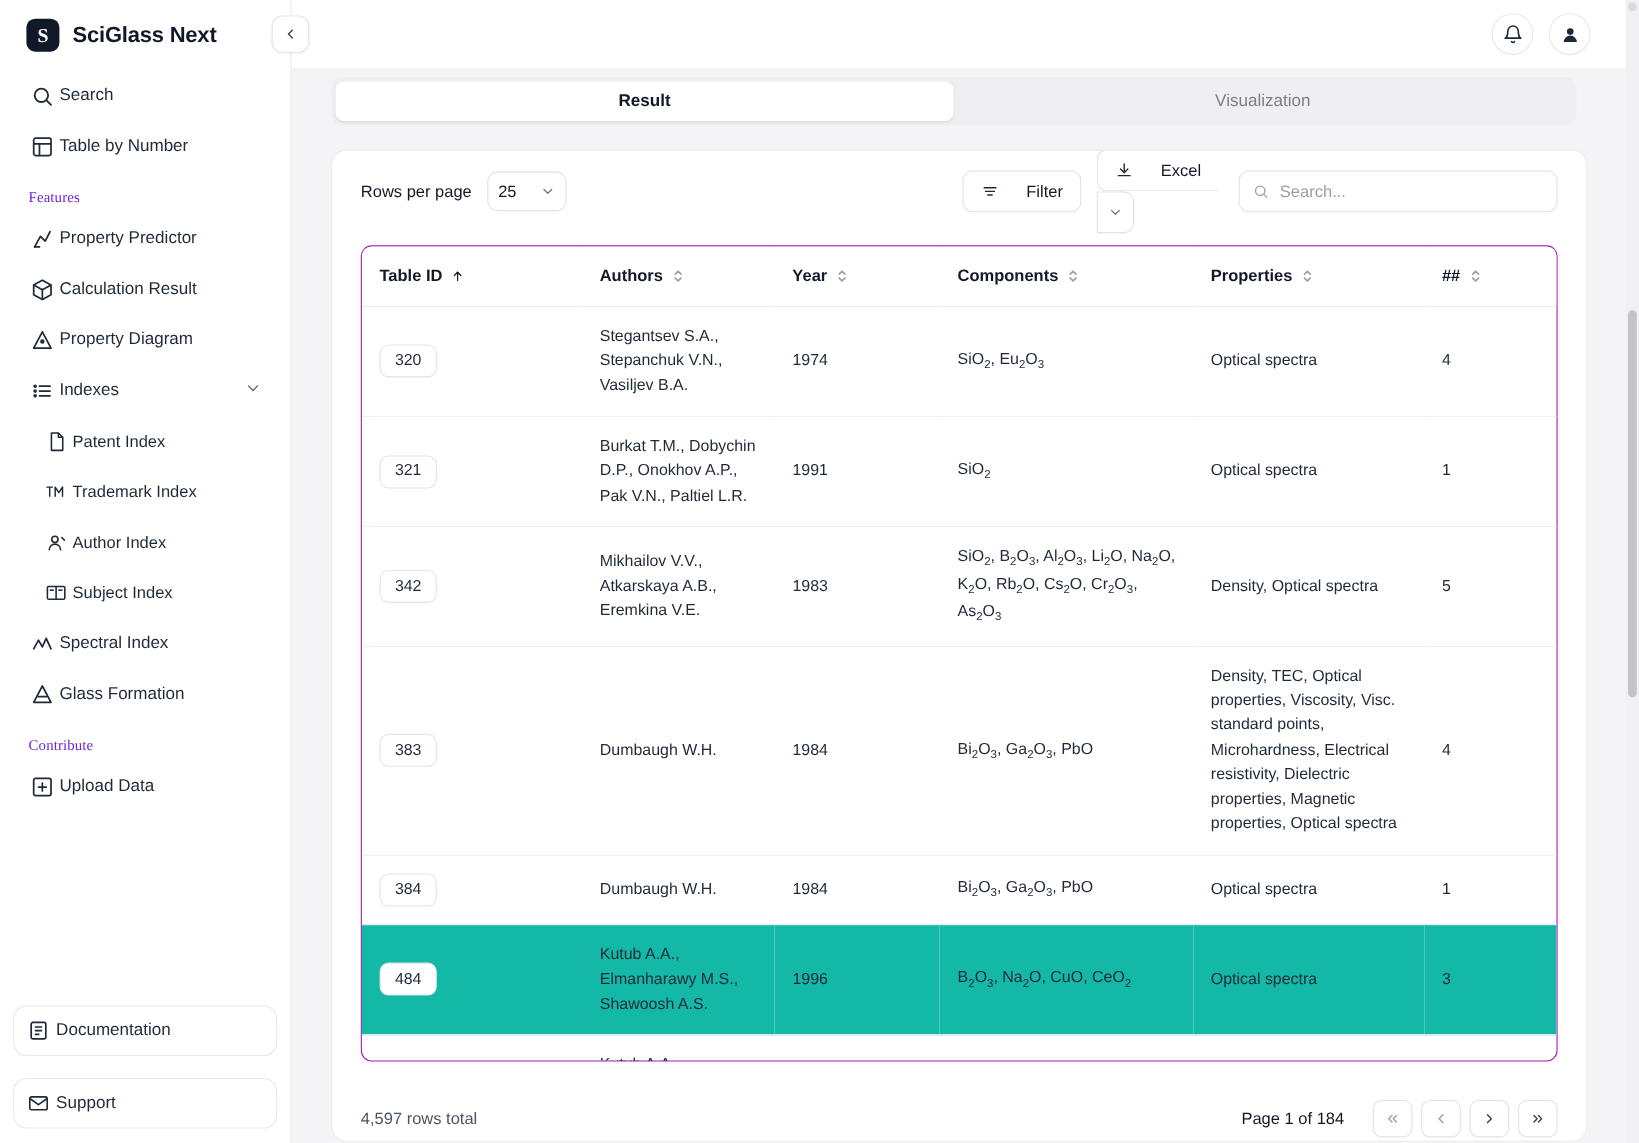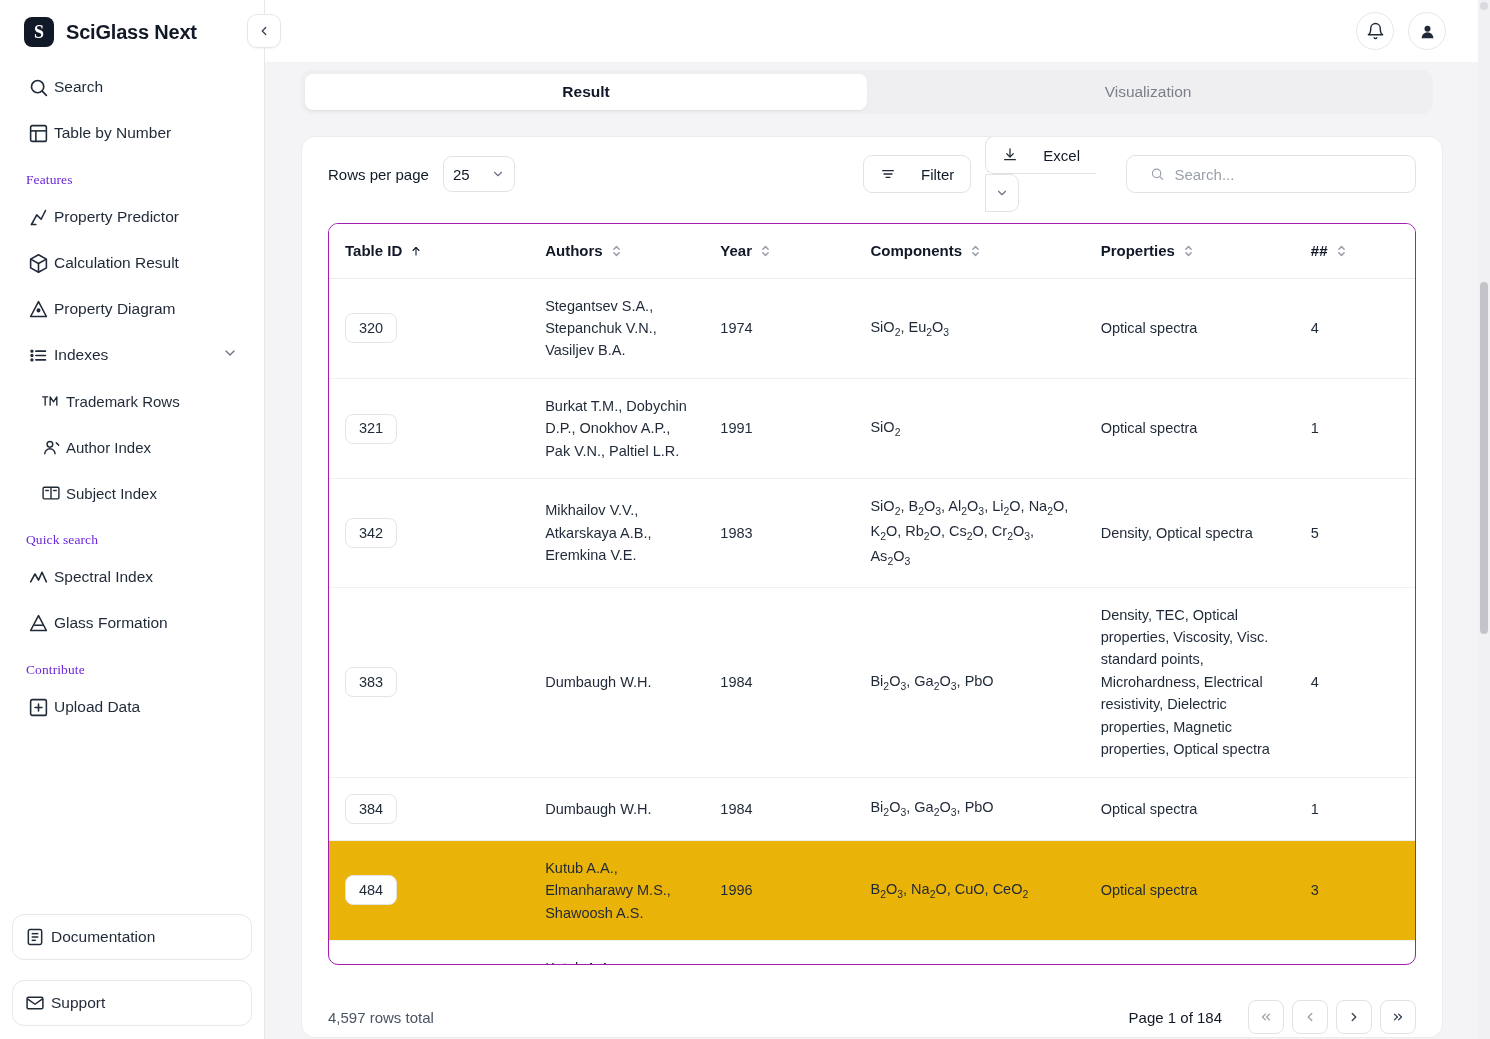--- a/index.html
+++ b/index.html
@@ -114,22 +114,22 @@
     display: flex; align-items: center; gap: 25px; padding: 0 16px;
     font-size: 15px; color: #111827; cursor: pointer;
   }
   .btn-group { display: flex; margin-left: 14px; flex-direction: column; }
   .btn-group .btn { border-radius: 9px 0 0 9px; border-right: none; }
   .btn-group .caret {
     width: 34px; height: 38px; border: 1px solid #e2e2e5; border-radius: 0 9px 9px 0;
     background: #fff; display: flex; align-items: center; justify-content: center; cursor: pointer;
   }
   .search-box {
-    margin-left: 30px; width: 290px; height: 38px; border: 1px solid #e2e2e5;
-    border-radius: 9px; display: flex; align-items: center; gap: 10px; padding: 0 23px;
+    margin-left: 18px; width: 290px; height: 38px; border: 1px solid #e2e2e5;
+    border-radius: 9px; display: flex; align-items: center; gap: 10px; padding: 0 12px;
   }
   .search-box input {
     border: none; outline: none; font-size: 15px; font-family: inherit;
     color: #111827; width: 100%; background: transparent;
   }
   .search-box input::placeholder { color: #9aa0aa; }
 
   
   .table-wrap {
     margin: 12px 26px; border: 1px solid #a21caf; border-radius: 10px;
@@ -138,21 +138,21 @@
   table { width: 100%; border-collapse: collapse; table-layout: fixed; }
   th {
     text-align: left; font-size: 15px; font-weight: 600; color: #111827;
     height: 54px; padding: 0 16px; border-bottom: 1px solid #ececee; background: #fff;
   }
   th .th-in { display: flex; align-items: center; gap: 8px; }
   td {
     font-size: 14.5px; color: #1f2937; padding: 16px; vertical-align: middle;
     border-bottom: 1px solid #f0f0f2; line-height: 1.55;
   }
-  tr.alt td { background: #eab308; }
+  tr.alt td { background: #14b8a6; }
   .col-id { width: 200px; }
   .col-auth { width: 175px; }
   .col-year { width: 150px; }
   .col-comp { width: 230px; }
   .col-prop { width: 210px; }
   .col-num { width: 120px; }
   .id-chip {
     display: inline-flex; align-items: center; justify-content: center;
     min-width: 52px; height: 30px; padding: 0 10px;
     border: 1px solid #e4e4e7; border-radius: 8px; font-size: 14.5px; background: #fff;
@@ -269,29 +269,38 @@
           </svg>
       </span>
       <span class="label">Indexes</span>
       <span>
         <svg width="16" height="16" viewBox="0 0 24 24" fill="none" stroke="#6b7280" stroke-width="2" stroke-linecap="round" stroke-linejoin="round">
             <polyline points="6 9 12 15 18 9"></polyline>
           </svg>
       </span>
     </div>
 
+    <div class="nav-item sub">
+      <span class="ico">
+        <svg width="19" height="19" viewBox="0 0 24 24" fill="none" stroke="#1f2937" stroke-width="1.8" stroke-linejoin="round">
+            <path d="M6 2 H14 L19 7 V22 H6 Z"></path>
+            <path d="M14 2 V7 H19"></path>
+          </svg>
+      </span>
+      <span class="label">Patent Index</span>
+    </div>
 
     <div class="nav-item sub">
       <span class="ico">
         <svg width="20" height="20" viewBox="0 0 24 24" fill="none" stroke="#1f2937" stroke-width="1.6" stroke-linecap="round" stroke-linejoin="round">
             <path d="M2 7 H8 M5 7 V17"></path>
             <path d="M11 17 V7 L15 13 L19 7 V17"></path>
           </svg>
       </span>
-      <span class="label">Trademark Rows</span>
+      <span class="label">Trademark Index</span>
     </div>
 
     <div class="nav-item sub">
       <span class="ico">
         <svg width="19" height="19" viewBox="0 0 24 24" fill="none" stroke="#1f2937" stroke-width="1.8" stroke-linecap="round" stroke-linejoin="round">
             <circle cx="10" cy="8" r="3.6"></circle>
             <path d="M3.5 20 a6.5 6.5 0 0 1 13 0"></path>
             <path d="M18 6 l3 3"></path>
           </svg>
       </span>
@@ -303,21 +312,20 @@
         <svg width="20" height="20" viewBox="0 0 24 24" fill="none" stroke="#1f2937" stroke-width="1.7" stroke-linejoin="round">
             <rect x="2.5" y="5" width="19" height="14" rx="1.5"></rect>
             <line x1="12" y1="5" x2="12" y2="19"></line>
             <line x1="5" y1="9" x2="9.5" y2="9"></line>
             <line x1="14.5" y1="9" x2="19" y2="9"></line>
           </svg>
       </span>
       <span class="label">Subject Index</span>
     </div>
 
-    <div class="section-title">Quick search</div>
 
     <div class="nav-item">
       <span class="ico">
         <svg width="21" height="21" viewBox="0 0 24 24" fill="none" stroke="#1f2937" stroke-width="1.8" stroke-linecap="round" stroke-linejoin="round">
             <path d="M3 17 L8 8 L12 15 L16 6 L21 17"></path>
           </svg>
       </span>
       <span class="label">Spectral Index</span>
     </div>
 

